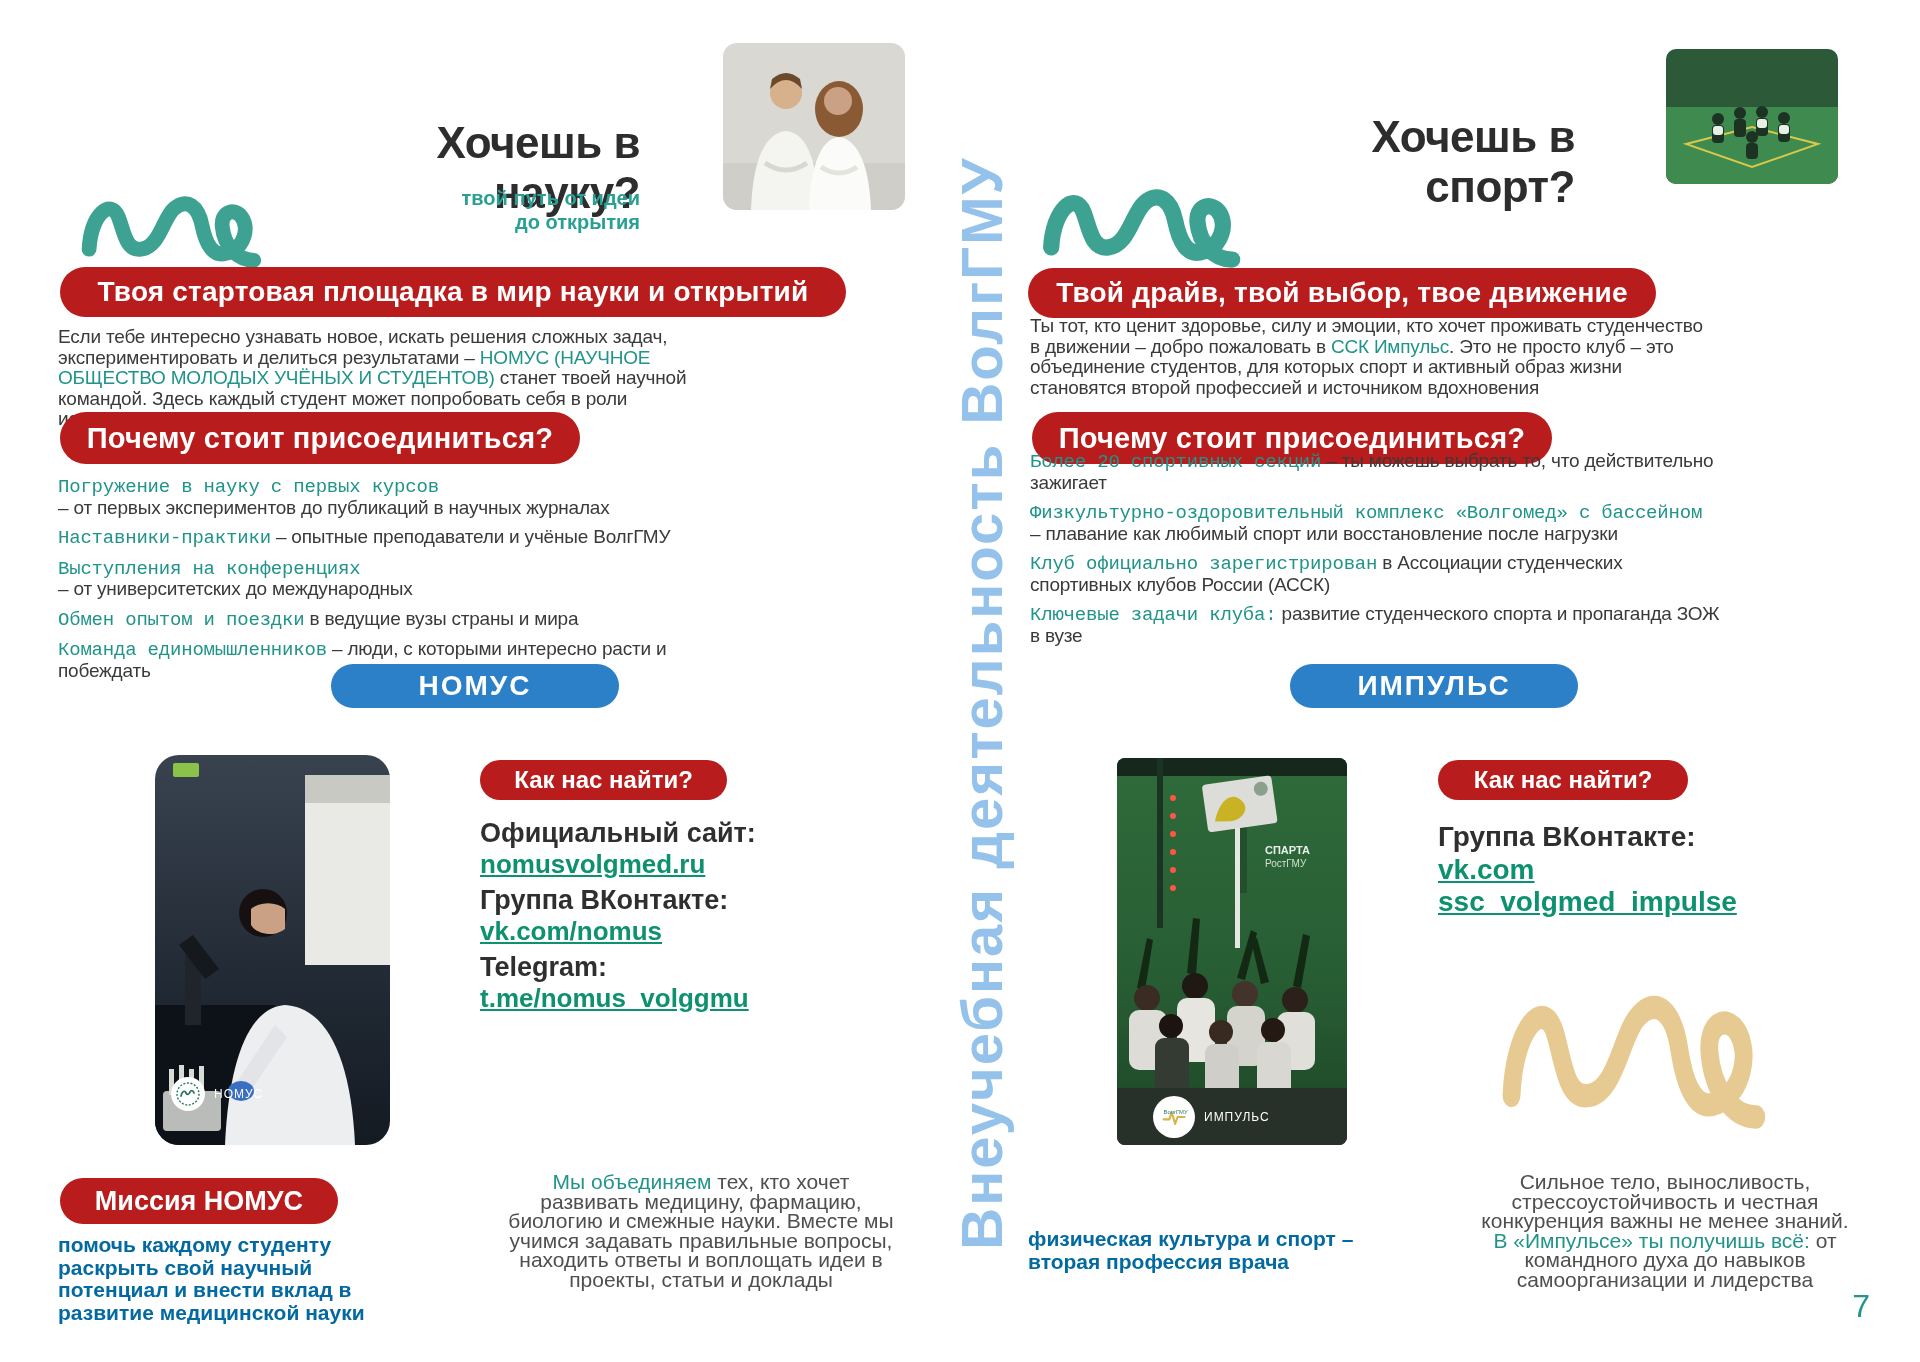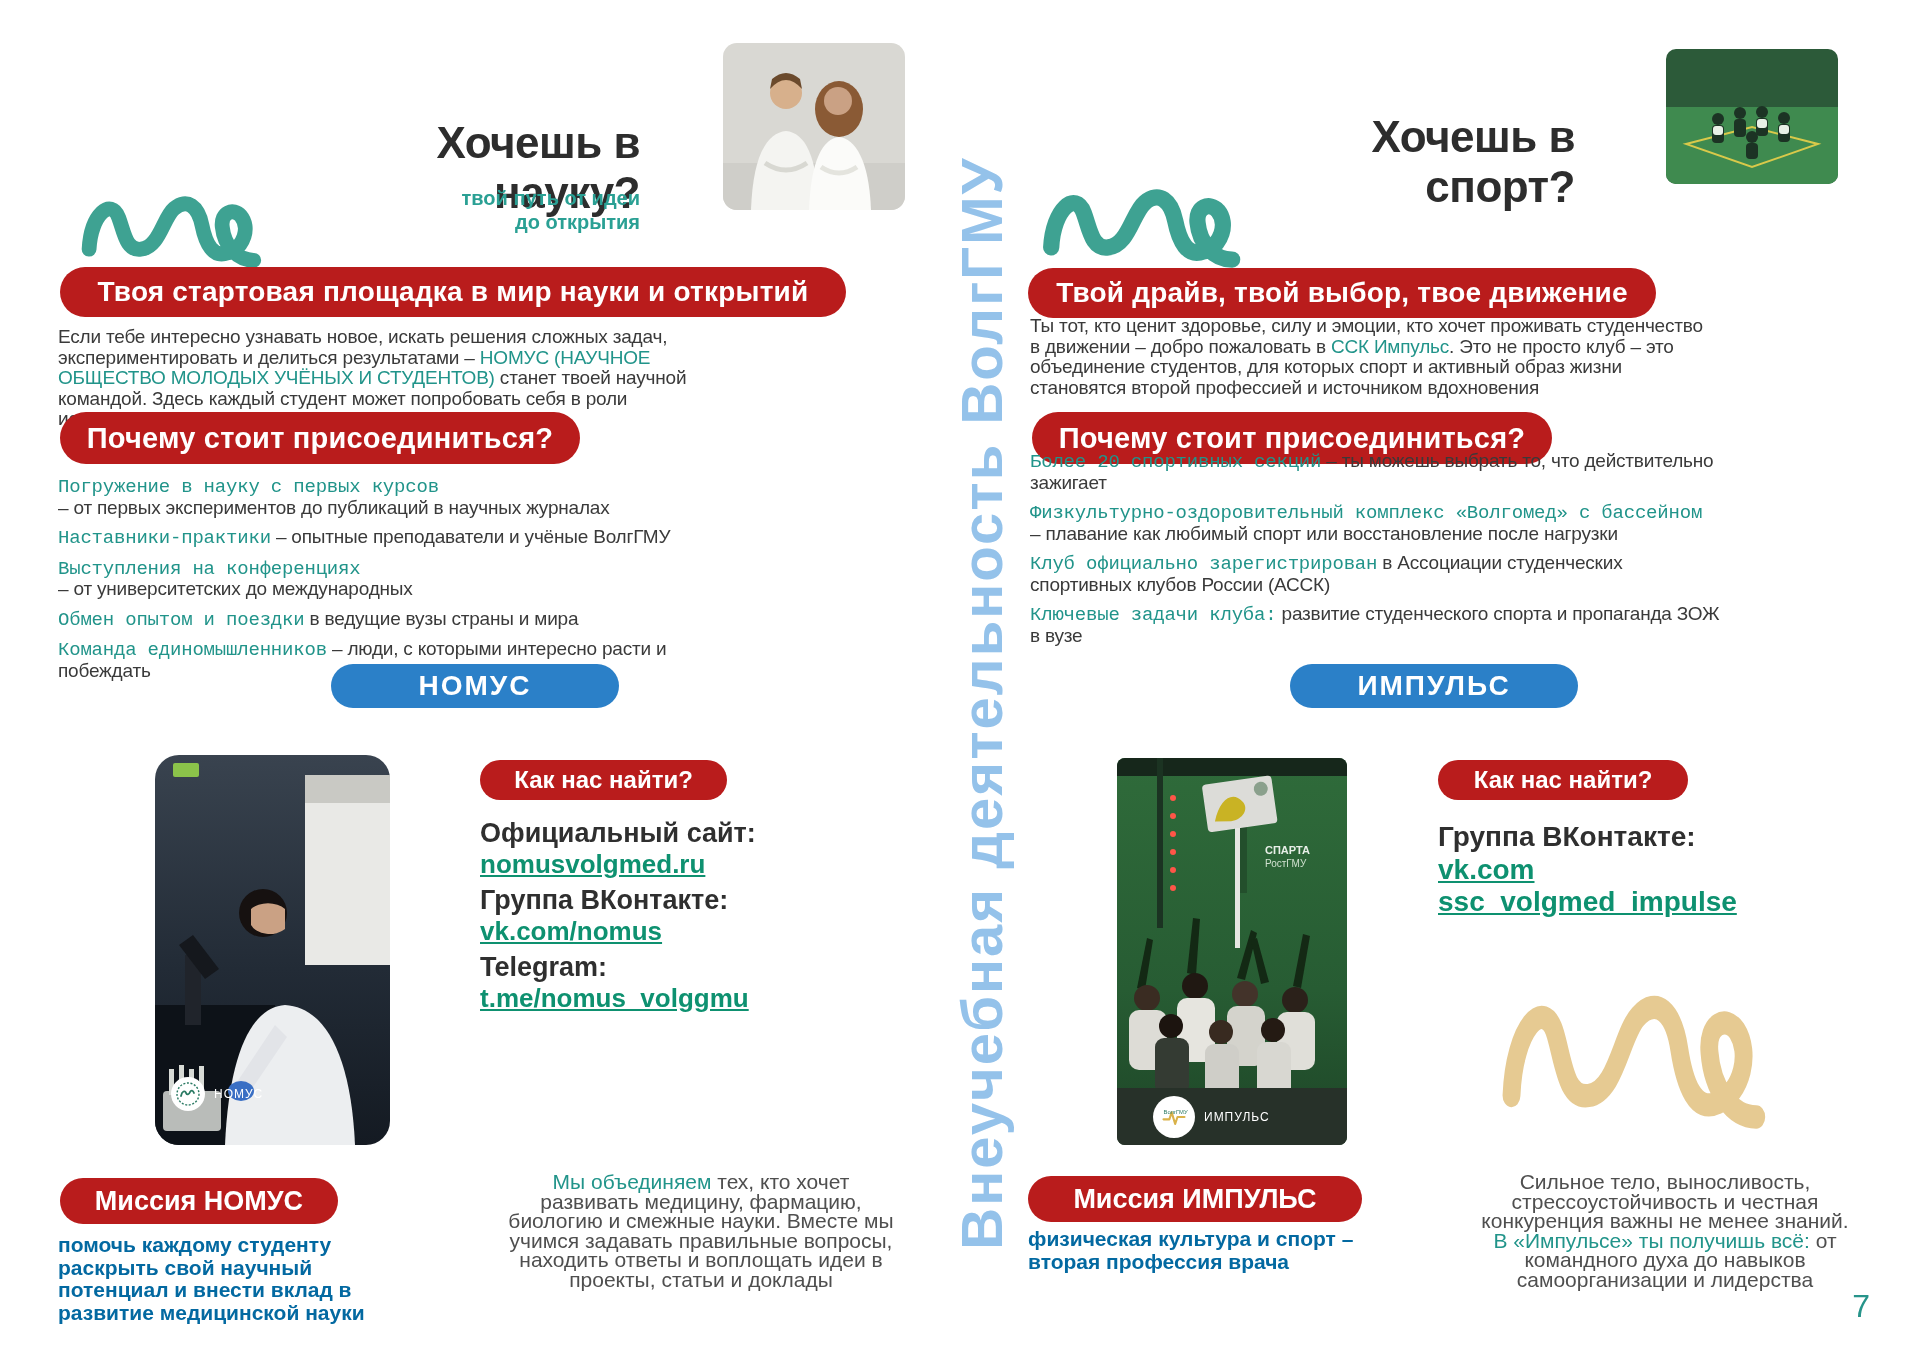--- a/index.html
+++ b/index.html
@@ -310,21 +310,20 @@
       <div class="c-link">ssc_volgmed_impulse</div>
     </div>
   </div>
 
   <div class="abs" style="left:1495px;top:945px;width:330px;height:215px;">
     <svg width="330" height="215" viewBox="0 0 240 120" preserveAspectRatio="none">
       <path d="M12 84 C 14 46 36 28 44 50 C 50 66 52 86 68 84 C 88 82 92 50 104 40 C 118 28 130 38 134 58 C 138 78 146 94 162 88 C 180 82 186 60 176 48 C 168 39 154 44 156 60 C 158 80 172 96 190 96" fill="none" stroke="#e6ca92" stroke-width="13" stroke-linecap="round" stroke-linejoin="round"></path>
     </svg>
   </div>
 
-  <div class="banner b-mid" style="left:1028px;top:1176px;width:334px;font-size:27px;">Миссия ИМПУЛЬС</div>
   <div class="mission-text" style="left:1028px;top:1228px;width:340px;">физическая культура и спорт – вторая профессия врача</div>
 
   <div class="about" style="left:1478px;top:1172px;width:374px;">
     <span>Сильное тело, выносливость, стрессоустойчивость и честная конкуренция важны не менее знаний. </span><span class="hl">В «Импульсе» ты получишь всё:</span><span> от командного духа до навыков самоорганизации и лидерства</span>
   </div>
 
   <div class="page-num" style="left:1810px;top:1288px;width:60px;">7</div>
 
 </div>
 

